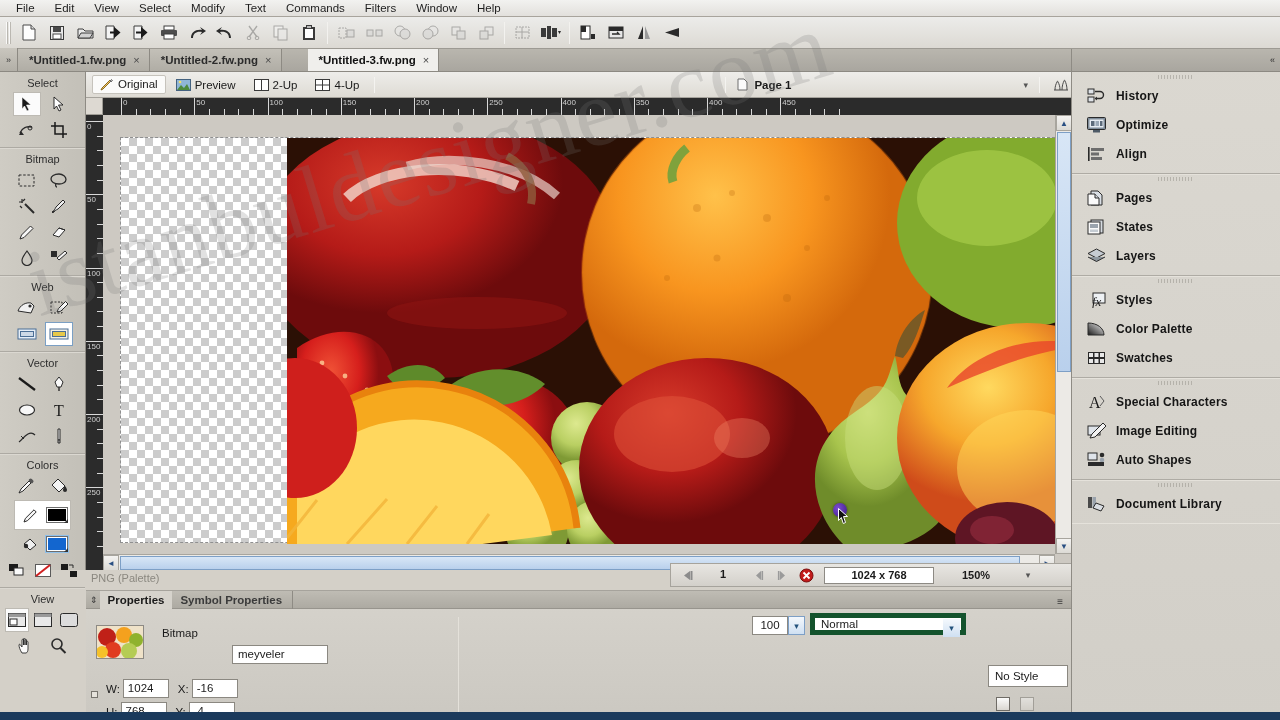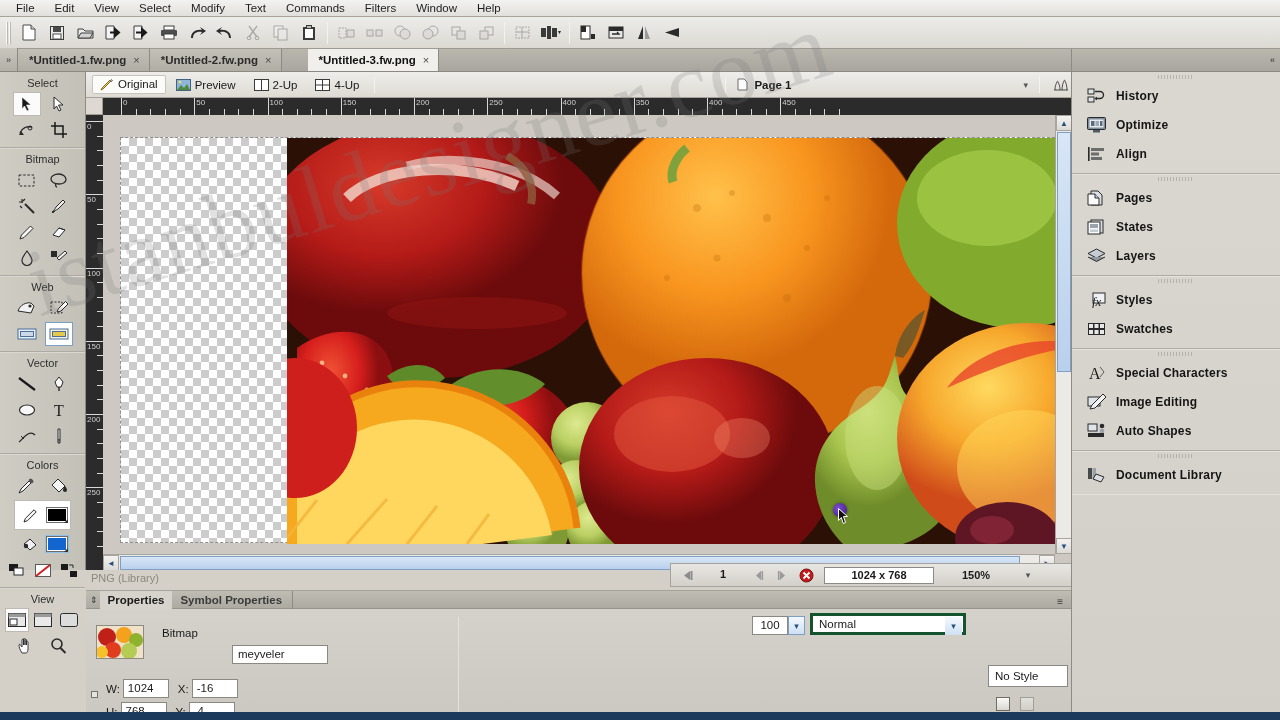--- a/index.html
+++ b/index.html
@@ -183,21 +183,21 @@
   }
   .dim-row { position:absolute; display:flex; align-items:center; gap:3px; font-size:11.5px; }
   .dim-inp { background:#fff; border:1px solid #8b8881; height:19px; line-height:17px;
     padding:0 4px; font-size:11.5px; }
   #opacity-inp { position:absolute; left:752px; top:616px; width:36px; height:19px;
     background:#fff; border:1px solid #8b8881; font-size:11.5px; line-height:17px;
     padding:0 4px; text-align:center; }
   .drop-btn { background:linear-gradient(#f4f8fd,#cfe0f2); border:1px solid #7d9fc6;
     display:flex; align-items:center; justify-content:center; color:#23527c; font-size:9px; }
   #blend-sel { position:absolute; left:810px; top:613px; width:156px; height:22px;
-    background:#fff; border:3px solid #14532d; display:flex; align-items:center;
+    background:#fff; border:5px solid #14532d; display:flex; align-items:center;
     font-size:11.5px; padding-left:6px; }
   #nostyle { position:absolute; left:988px; top:665px; width:80px; height:22px;
     background:#fff; border:1px solid #8b8881; font-size:11.5px; line-height:20px;
     padding-left:6px; }
   .sm-btn { position:absolute; width:14px; height:14px; border:1px solid #6f6c66;
     background:linear-gradient(#fbfbfa,#d9d6d0); }
   #props-menu { position:absolute; right:8px; top:5px; color:#3a3a3a; font-size:10px; }
   
   #rdock {
     position:absolute; left:1071px; top:49px; width:209px; height:671px;
@@ -987,21 +987,21 @@
     <div class="sb-arrow" style="left:0;top:0">
       <span>◄</span>
     </div>
     <div class="sb-thumb" style="left:17px;top:1px;width:900px;height:14px"></div>
     <div class="sb-arrow" style="right:0;top:0">
       <span>►</span>
     </div>
   </div>
 </div>
 
-<div id="proptitle">PNG (Library)</div>
+<div id="proptitle">PNG (Palette)</div>
 
 <div id="statusbar" style="left:670px;top:563px;width:401px;border-left:1px solid #a6a39c;">
   <div class="st-btn">
     <svg width="12" height="11" viewBox="0 0 12 11">
       <path d="M9 1v9L3 5.5z" fill="#8b8b8b"></path>
         <rect x="9.5" y="1" width="2" height="9" fill="#8b8b8b"></rect>
     </svg>
   </div>
   <div class="st-field" style="width:46px;text-align:center;background:transparent;border:none">1</div>
   <div class="st-btn">
@@ -1174,20 +1174,34 @@
         <svg width="19" height="16" viewBox="0 0 19 16">
           <rect x="6" y="1" width="12" height="10" fill="#eef1f4" stroke="#2a2a2a"></rect>
           <text x="5" y="14" font-family="Liberation Serif, serif" font-size="13" font-style="italic" fill="#1a1a1a">fx</text>
         </svg>
       </span>
       <span class="prow-label">Styles</span>
     </div>
     <div class="prow">
       <span class="picon">
         <svg width="19" height="16" viewBox="0 0 19 16">
+          <path d="M1 14V2c9 0 16 5 16 12z" fill="url(#gpal)" stroke="#2a2a2a"></path>
+          <defs>
+              <linearGradient id="gpal" x1="0" y1="1" x2="1" y2="0">
+            <stop offset="0%" stop-color="#1a1a1a"></stop>
+                <stop offset="100%" stop-color="#f4f4f4"></stop>
+          </linearGradient>
+            </defs>
+        </svg>
+      </span>
+      <span class="prow-label">Color Palette</span>
+    </div>
+    <div class="prow">
+      <span class="picon">
+        <svg width="19" height="16" viewBox="0 0 19 16">
           <rect x="1" y="2" width="17" height="12" fill="#2a2a2a"></rect>
           <g fill="#e8e8e8">
             <rect x="2" y="3" width="4" height="4"></rect>
               <rect x="7.5" y="3" width="4" height="4"></rect>
               <rect x="13" y="3" width="4" height="4"></rect>
             <rect x="2" y="9" width="4" height="4"></rect>
               <rect x="7.5" y="9" width="4" height="4"></rect>
               <rect x="13" y="9" width="4" height="4"></rect>
           </g>
         </svg>

